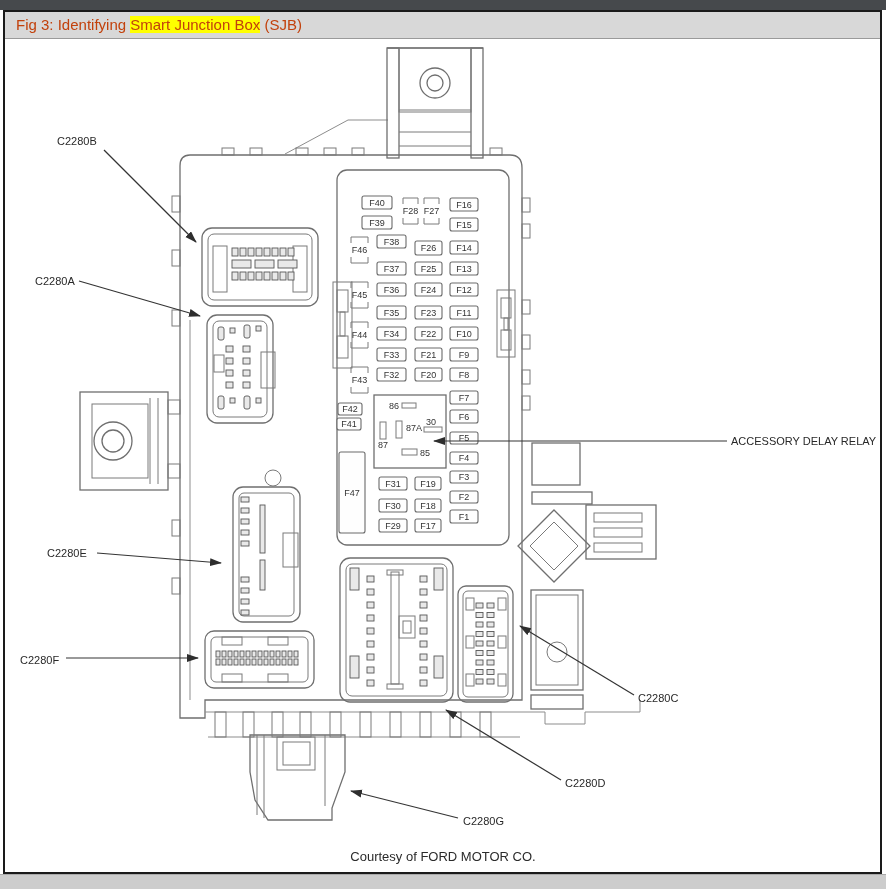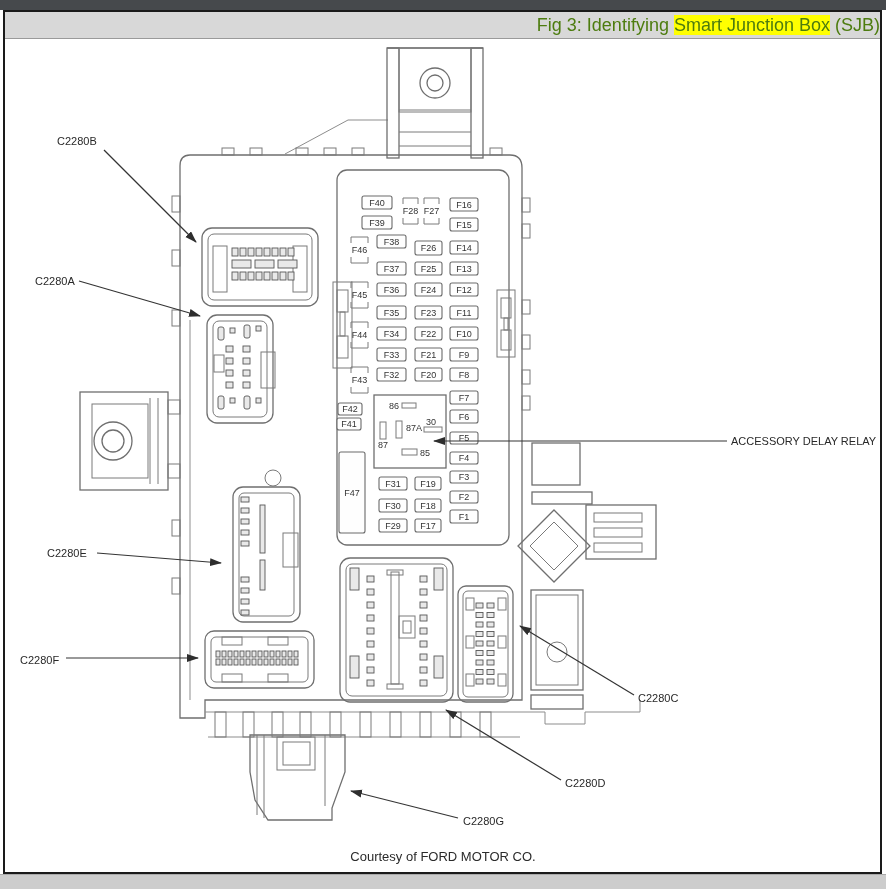--- a/index.html
+++ b/index.html
@@ -2,21 +2,21 @@
 <html style="--hl: #ffff00;"><head>
 <meta charset="utf-8">
 <style>
   html,body{margin:0;padding:0;background:#fff;}
   #page{position:relative;width:886px;height:889px;background:#fff;overflow:hidden;
         font-family:"Liberation Sans",sans-serif;}
   .topbar{position:absolute;left:0;top:0;width:886px;height:10px;background:#46494c;}
   .bottombar{position:absolute;left:0;top:874px;width:886px;height:15px;background:#cdcdcd;border-top:1px solid #aaa;}
   .frame{position:absolute;left:3px;top:10px;width:875px;height:860px;border:2px solid #1a1a1a;background:#fff;z-index:0;}
   .titlebar{height:26px;background:#d8d8d8;border-bottom:1px solid #9a9a9a;
-            font-size:18px;line-height:26px;padding-left:11px;color:#4d7c0f;white-space:nowrap;text-align:right;}
+            font-size:15px;line-height:26px;padding-left:11px;color:#c2410c;white-space:nowrap;}
   .hl{background:var(--hl,#ffff00);}
   svg#diagram{position:absolute;left:0;top:0;z-index:1;pointer-events:none;}
   
   .outline{fill:none;stroke:#6f6f6f;stroke-width:1.3;}
   .outline2{fill:none;stroke:#8d8d8d;stroke-width:1;}
   .thin{fill:none;stroke:#7a7a7a;stroke-width:1;}
   .fuse{fill:#fefefe;stroke:#6a6a6a;stroke-width:1.1;}
   .fuse-label{font:9px "Liberation Sans",sans-serif;fill:#333;text-anchor:middle;}
   .pin{fill:#e9e9e9;stroke:#565656;stroke-width:0.9;}
   .leader{stroke:#343434;stroke-width:1.2;fill:none;}

